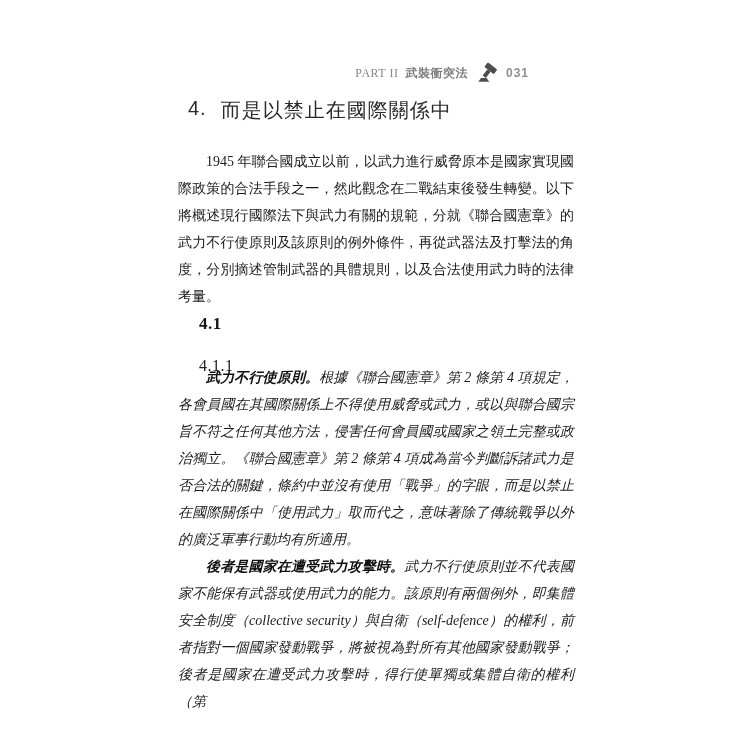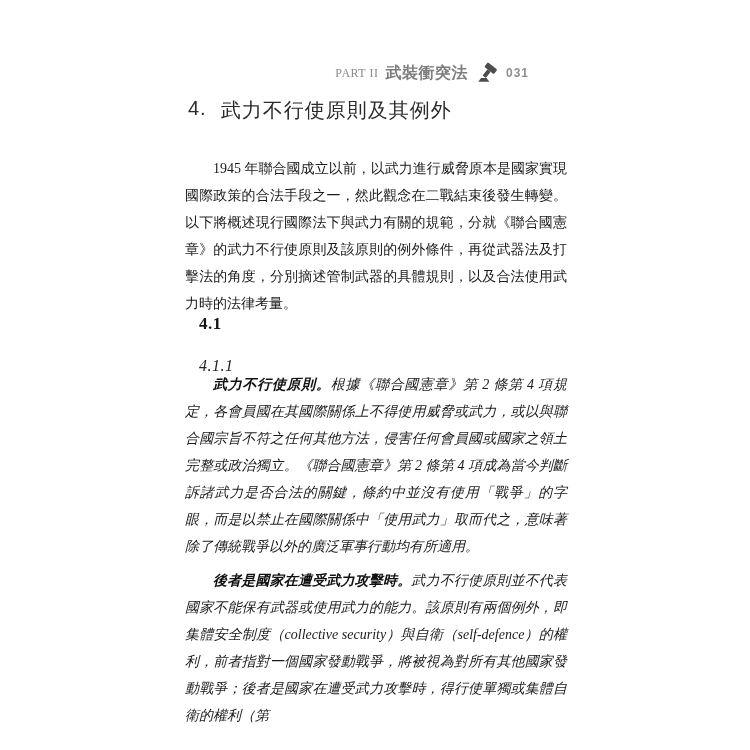--- a/index.html
+++ b/index.html
@@ -30,21 +30,21 @@
     letter-spacing: 0.5px;
   }
   .running-header .part-label {
     font-family: "Liberation Serif", serif;
     color: #8a8a8a;
   }
   .running-header .section-title {
     font-family: "Liberation Sans", "DejaVu Sans", sans-serif;
     font-weight: bold;
     color: #7d7d7d;
-    font-size: 16px;
+    font-size: 12px;
   }
   .running-header .gavel {
     width: 24px;
     height: 22px;
     display: inline-block;
   }
   .running-header .page-number {
     font-family: "Liberation Sans", "DejaVu Sans", sans-serif;
     font-weight: bold;
     color: #8f8f8f;
@@ -68,21 +68,21 @@
   .body-block {
     position: absolute;
     left: 178px;
     width: 396px;
     font-size: 14px;
     line-height: 27px;
     text-align: justify;
     color: #1a1a1a;
   }
   .body-block p {
-    margin: 7px;
+    margin: 0;
     text-indent: 2em;
   }
   #para1 { top: 148px; }
   #para23 { top: 364px; font-style: italic; }
   .lead-in {
     font-family: "Liberation Sans", "DejaVu Sans", sans-serif;
     font-weight: bold;
     color: #111;
   }
   
@@ -96,21 +96,20 @@
     color: #161616;
     letter-spacing: 0.5px;
     display: flex;
   }
   .h-41 .num { margin-right: 4px; font-family: "Liberation Serif", serif; }
   .h-411 {
     position: absolute;
     top: 357px;
     left: 199px;
     font-family: "Liberation Serif", "DejaVu Serif", serif;
-    font-style: italic;
     font-weight: 500;
     font-size: 16px;
     color: #222;
     letter-spacing: 2px;
     display: flex;
   }
   .h-411 .num { margin-right: 8px; letter-spacing: 0.5px; }
 </style>
 </head>
 <body>
@@ -129,21 +128,21 @@
           </g>
           <path d="M2.5 21.5 L14.5 21.5 L11.5 17.5 L5.5 17.5 Z"></path>
         </g>
       </svg>
     </span>
     <span class="page-number">031</span>
   </div>
 
   <div class="chapter-title">
     <span class="num">4.</span>
-    <span>武力不行使原則及其例外</span>
+    <span>而是以禁止在國際關係中</span>
   </div>
 
   <div class="body-block" id="para1">
     <p>1945 年聯合國成立以前，以武力進行威脅原本是國家實現國際政策的合法手段之一，然此觀念在二戰結束後發生轉變。以下將概述現行國際法下與武力有關的規範，分就《聯合國憲章》的武力不行使原則及該原則的例外條件，再從武器法及打擊法的角度，分別摘述管制武器的具體規則，以及合法使用武力時的法律考量。</p>
   </div>
 
   <div class="h-41">
     <span class="num">4.1</span>
   </div>
 

